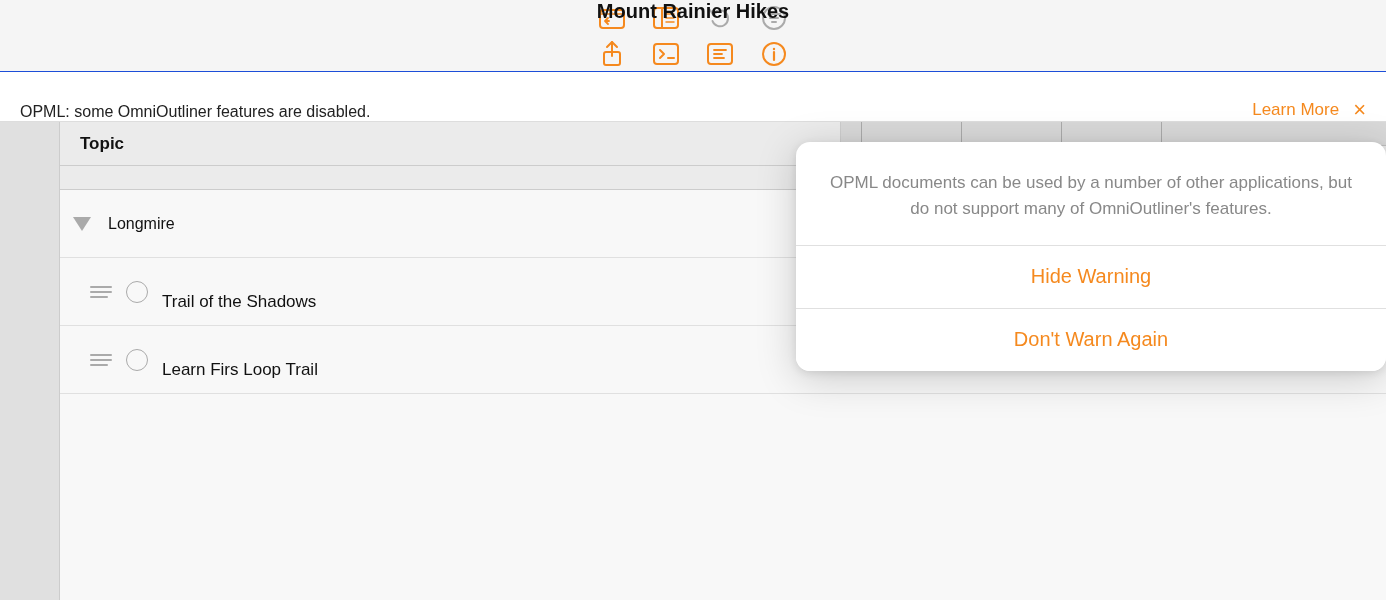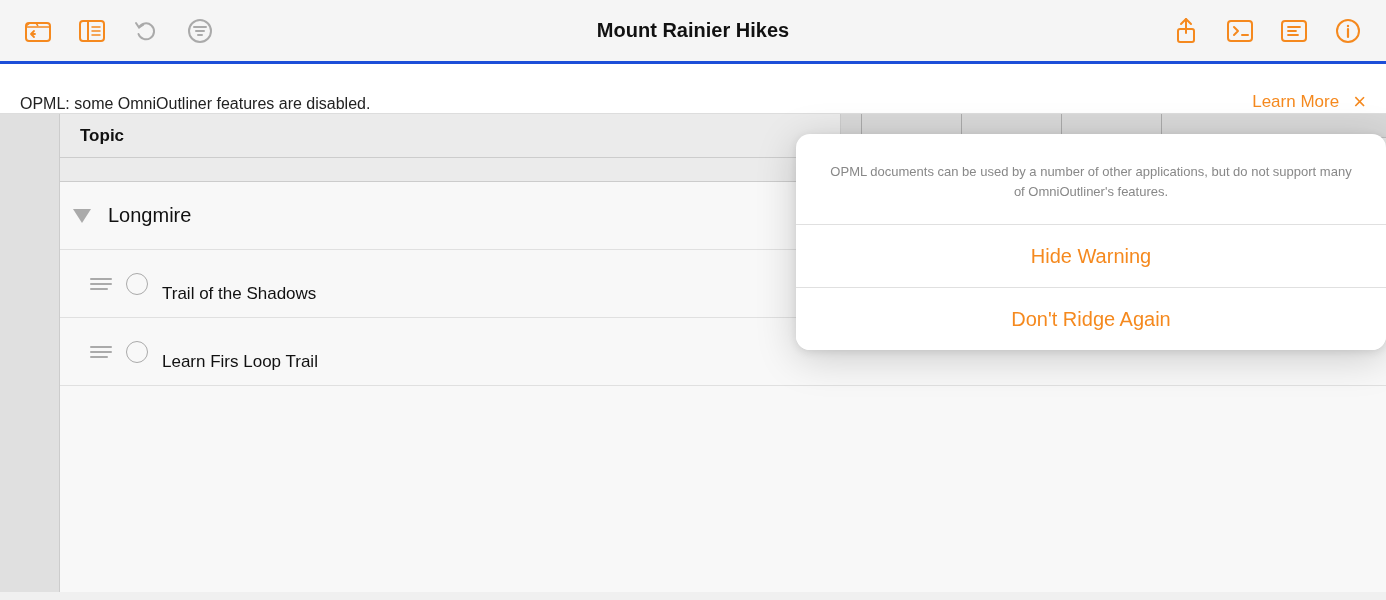--- a/index.html
+++ b/index.html
@@ -10,23 +10,24 @@
       height: 600px;
       overflow: hidden;
     }
 
     
     .toolbar {
       display: flex;
       align-items: center;
       justify-content: space-between;
       background: #f5f5f5;
-      border-bottom: 3px solid #1d4ed8;
+      border-bottom: 1px solid #1d4ed8;
       padding: 0 20px;
-      height: 64px;
+      height: 72px;
+      flex-direction: column;
     }
     .toolbar-left {
       display: flex;
       gap: 18px;
       align-items: center;
     }
     .toolbar-center {
       position: absolute;
       left: 50%;
       transform: translateX(-50%);
@@ -168,21 +169,21 @@
       border: 1.5px solid #aaa;
       background: transparent;
       flex-shrink: 0;
     }
     .row-text {
       font-size: 17px;
       color: #111;
       margin-top: 20px;
     }
     .row-header {
-      font-size: 20px;
+      font-size: 16px;
       font-weight: 500;
       color: #111;
     }
 
     
     .lines-icon {
       width: 22px;
       height: 22px;
       display: flex;
       flex-direction: column;
@@ -218,21 +219,21 @@
       border-radius: 14px;
       box-shadow: 0 8px 40px rgba(0,0,0,0.18), 0 2px 8px rgba(0,0,0,0.10);
       overflow: hidden;
       z-index: 10;
     }
     .popup-body {
       padding: 28px 30px 22px;
       text-align: center;
     }
     .popup-text {
-      font-size: 13px;
+      font-size: 17px;
       color: #888;
       line-height: 1.55;
     }
     .popup-divider {
       height: 1px;
       background: #e0e0e0;
     }
     .popup-btn {
       display: flex;
       align-items: center;
@@ -381,16 +382,16 @@
 
   </div>
 
   <div class="popup">
     <div class="popup-body">
       <p class="popup-text">OPML documents can be used by a number of other applications, but do not support many of OmniOutliner's features.</p>
     </div>
     <div class="popup-divider"></div>
     <button class="popup-btn">Hide Warning</button>
     <div class="popup-divider"></div>
-    <button class="popup-btn">Don't Ridge Again</button>
+    <button class="popup-btn">Don't Warn Again</button>
   </div>
 
 </div>
 
 </body></html>

